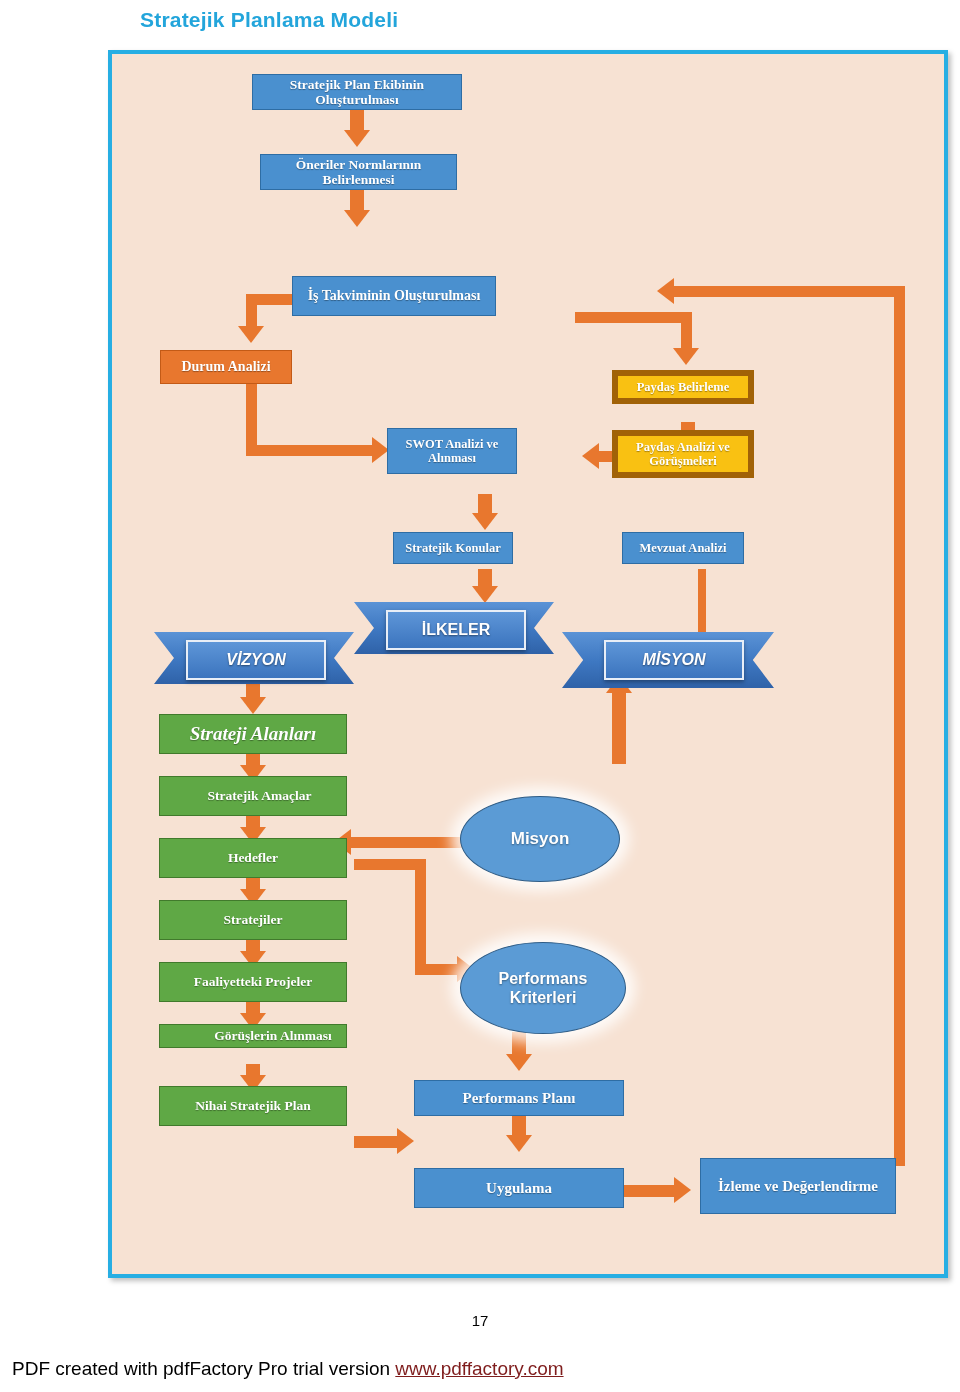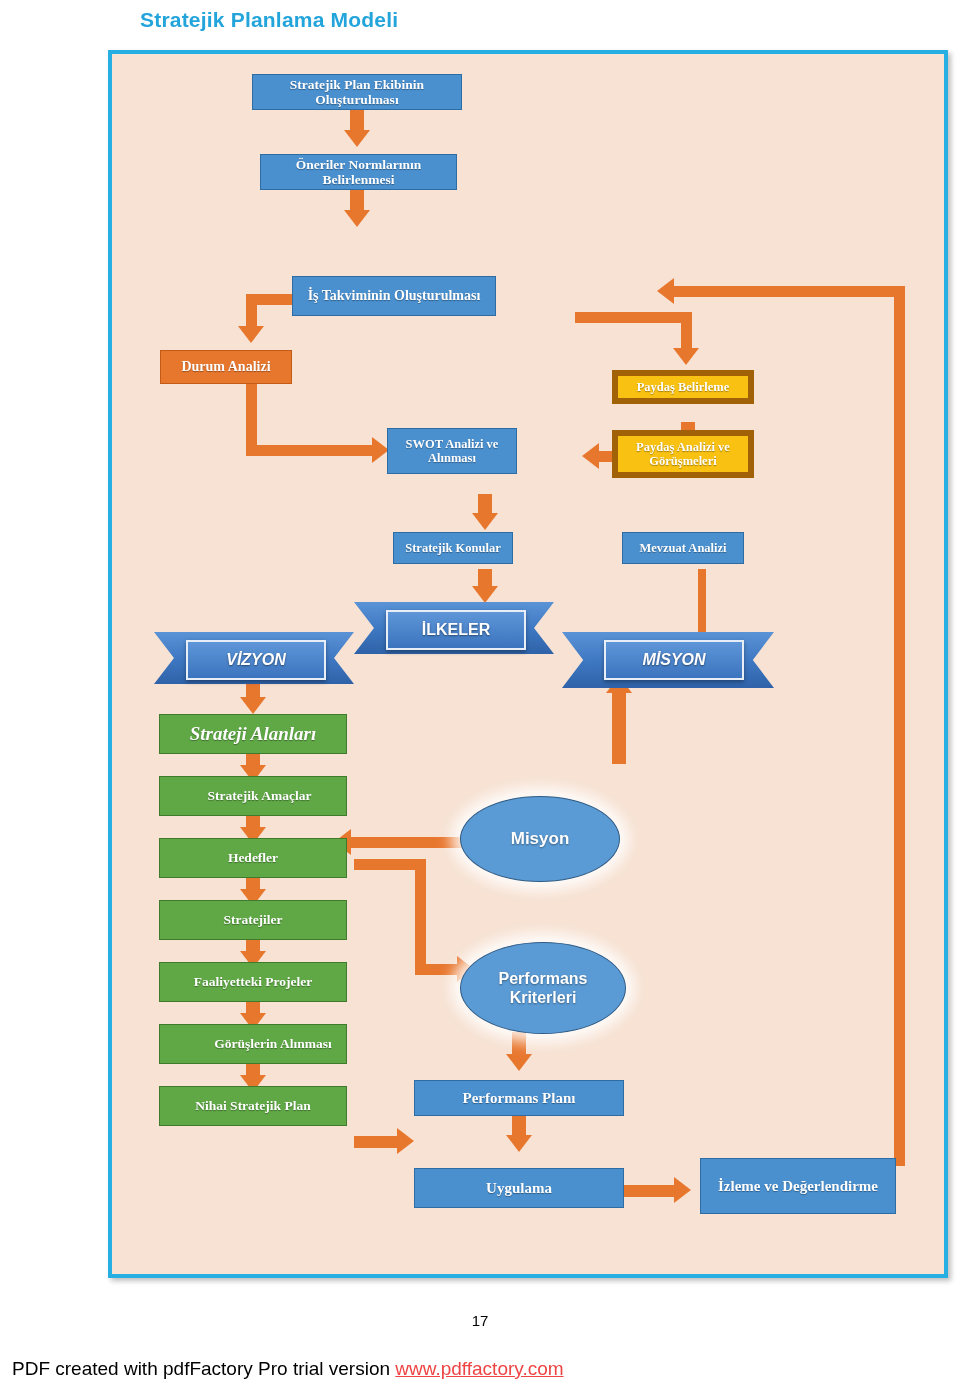--- a/index.html
+++ b/index.html
@@ -89,21 +89,21 @@
   
   #page-number{
     position:absolute;left:0;right:0;top:1312px;text-align:center;
     font-family:"Liberation Sans", sans-serif;font-size:15px;color:#000;
   }
   #pdf-footer{
     position:absolute;left:12px;top:1358px;
     font-family:"Liberation Sans", sans-serif;font-size:19px;color:#000;
     white-space:nowrap;
   }
-  #pdf-footer .lnk{color:#ef4444;text-decoration:underline;}
+  #pdf-footer .lnk{color:#7f1d1d;text-decoration:underline;}
 </style>
 </head>
 <body>
 
 <div id="page-title">Stratejik Planlama Modeli</div>
 
 <div id="diagram-frame">
   <div id="diagram-canvas">
 
     <div class="conn" style="left:238px;top:56px;width:14px;height:22px;"></div>
@@ -252,21 +252,21 @@
     </div>
     <div class="node green" style="left:47px;top:784px;width:188px;height:40px;font-size:13.5px;">
       <span>Hedefler</span>
     </div>
     <div class="node green" style="left:47px;top:846px;width:188px;height:40px;font-size:13.5px;">
       <span>Stratejiler</span>
     </div>
     <div class="node green" style="left:47px;top:908px;width:188px;height:40px;font-size:13.5px;">
       <span>Faaliyetteki Projeler</span>
     </div>
-    <div class="node green" style="left:47px;top:970px;width:188px;height:40px;font-size:13.5px;padding-left:40px;">
+    <div class="node green" style="left:47px;top:970px;width:188px;height:24px;font-size:13.5px;padding-left:40px;">
       <span>Görüşlerin Alınması</span>
     </div>
     <div class="node green" style="left:47px;top:1032px;width:188px;height:40px;font-size:13.5px;">
       <span>Nihai Stratejik Plan</span>
     </div>
 
     <div class="ellipse" style="left:348px;top:742px;width:160px;height:86px;font-size:17px;">
       <span>Misyon</span>
     </div>
 

